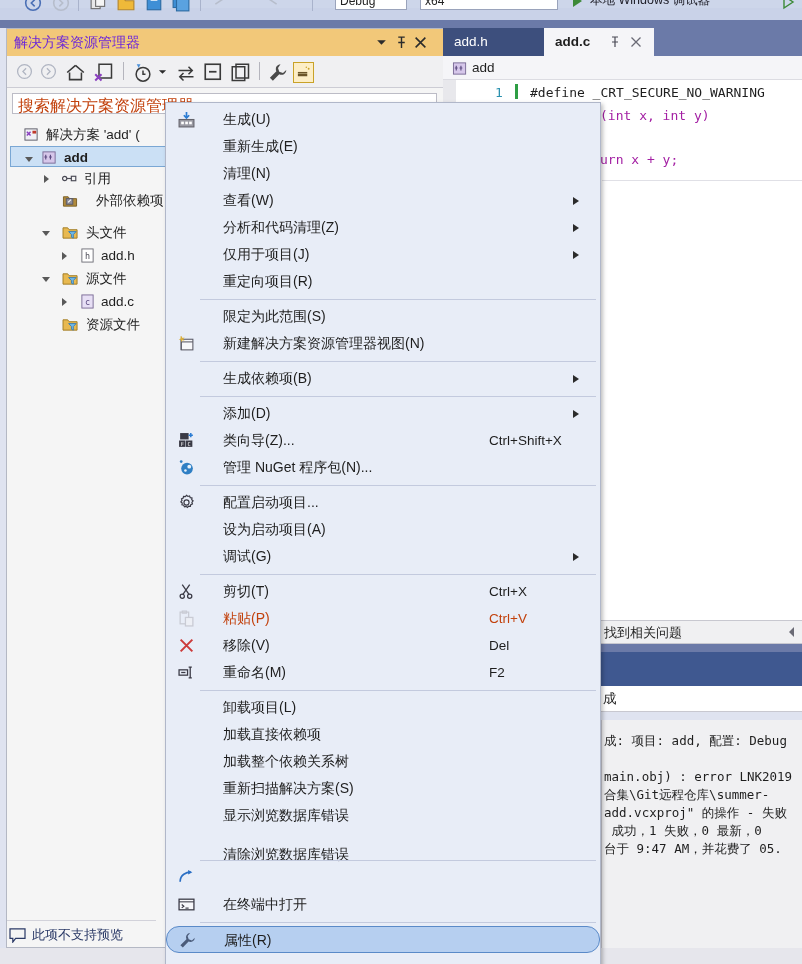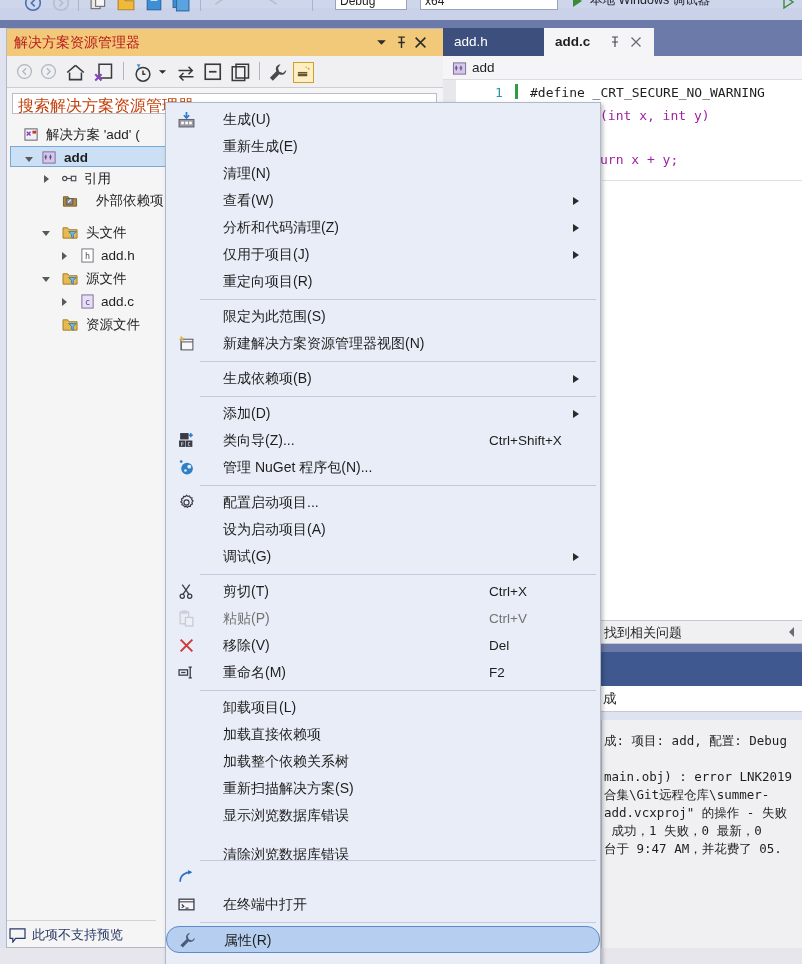--- a/index.html
+++ b/index.html
@@ -20,21 +20,21 @@
   .tb-combo{position:absolute;top:-8px;height:18px;background:#ffffff;border:1px solid #9aa3bb;
             font-size:12px;color:#222;padding:1px 4px;box-sizing:border-box;line-height:15px;overflow:hidden;}
   .tb-play{position:absolute;top:-5px;width:0;height:0;border-left:9px solid #3c8a37;
            border-top:6px solid transparent;border-bottom:6px solid transparent;}
   .tb-text{position:absolute;top:-8px;font-size:12.5px;color:#20202a;white-space:nowrap;}
   #toolbar-bottomline{left:0;top:20px;width:802px;height:8px;background:#6b7aa8;}
 
   
   #se-panel{left:6px;top:28px;width:444px;height:920px;background:#f5f5f5;border:1px solid #b4b8c4;box-sizing:border-box;}
   #se-title{left:7px;top:29px;width:442px;height:27px;background:#f2c879;box-sizing:border-box;}
-  #se-title-text{left:14px;top:34px;font-size:14px;color:#b91c1c;white-space:nowrap;}
+  #se-title-text{left:14px;top:34px;font-size:14px;color:#6d28d9;white-space:nowrap;}
   .se-tbtn{position:absolute;top:36px;width:13px;height:13px;}
   #se-toolbar{left:7px;top:56px;width:442px;height:32px;background:#f0f0f2;border-bottom:1px solid #ccccd4;box-sizing:border-box;}
   .seicon{position:absolute;top:63px;}
   #se-search{left:12px;top:93px;width:425px;height:21px;background:#ffffff;border:1px solid #bcbcc6;box-sizing:border-box;}
   #se-search-ph{left:18px;top:96px;font-size:16px;color:#c2410c;white-space:nowrap;}
 
   
   .tree-row{position:absolute;height:21px;line-height:21px;white-space:nowrap;font-size:13.5px;color:#1e1e1e;}
   .tree-row.sel{background:#cbe0f5;border:1px solid #7aa7d4;box-sizing:border-box;}
   .tw{position:absolute;width:0;height:0;}
@@ -75,21 +75,21 @@
   
   #bottom-fill{left:0;top:948px;width:802px;height:16px;background:#e6e6ec;}
   #left-gap{left:0;top:28px;width:6px;height:936px;background:#dfe3f0;}
 
   
   #ctx{left:165px;top:102px;width:436px;height:850px;background:#e8edf7;
        border:1px solid #b0b7c9;box-sizing:border-box;box-shadow:2px 2px 4px rgba(0,0,0,.25);}
   .mi{position:absolute;left:0;width:434px;height:27px;line-height:27px;font-size:14px;color:#1e1e1e;}
   .mi .lbl{position:absolute;left:57px;white-space:nowrap;}
   .mi .acc{position:absolute;left:323px;white-space:nowrap;font-size:13.5px;}
-  .mi.disabled .lbl,.mi.disabled .acc{color:#737373;}
+  .mi.disabled .lbl,.mi.disabled .acc{color:#c2410c;}
   .mi.highlight{background:#b6cff0;border:1px solid #5a8ac8;box-sizing:border-box;width:434px;}
   .msep{position:absolute;left:34px;width:396px;height:1px;background:#c3cade;}
   .marrow{position:absolute;left:407px;width:0;height:0;border-left:6px solid #2b2b2b;
           border-top:4px solid transparent;border-bottom:4px solid transparent;}
   .micon{position:absolute;left:12px;width:17px;height:17px;}
 </style>
 </head>
 <body>
 
 <div class="abs" id="toolbar">

